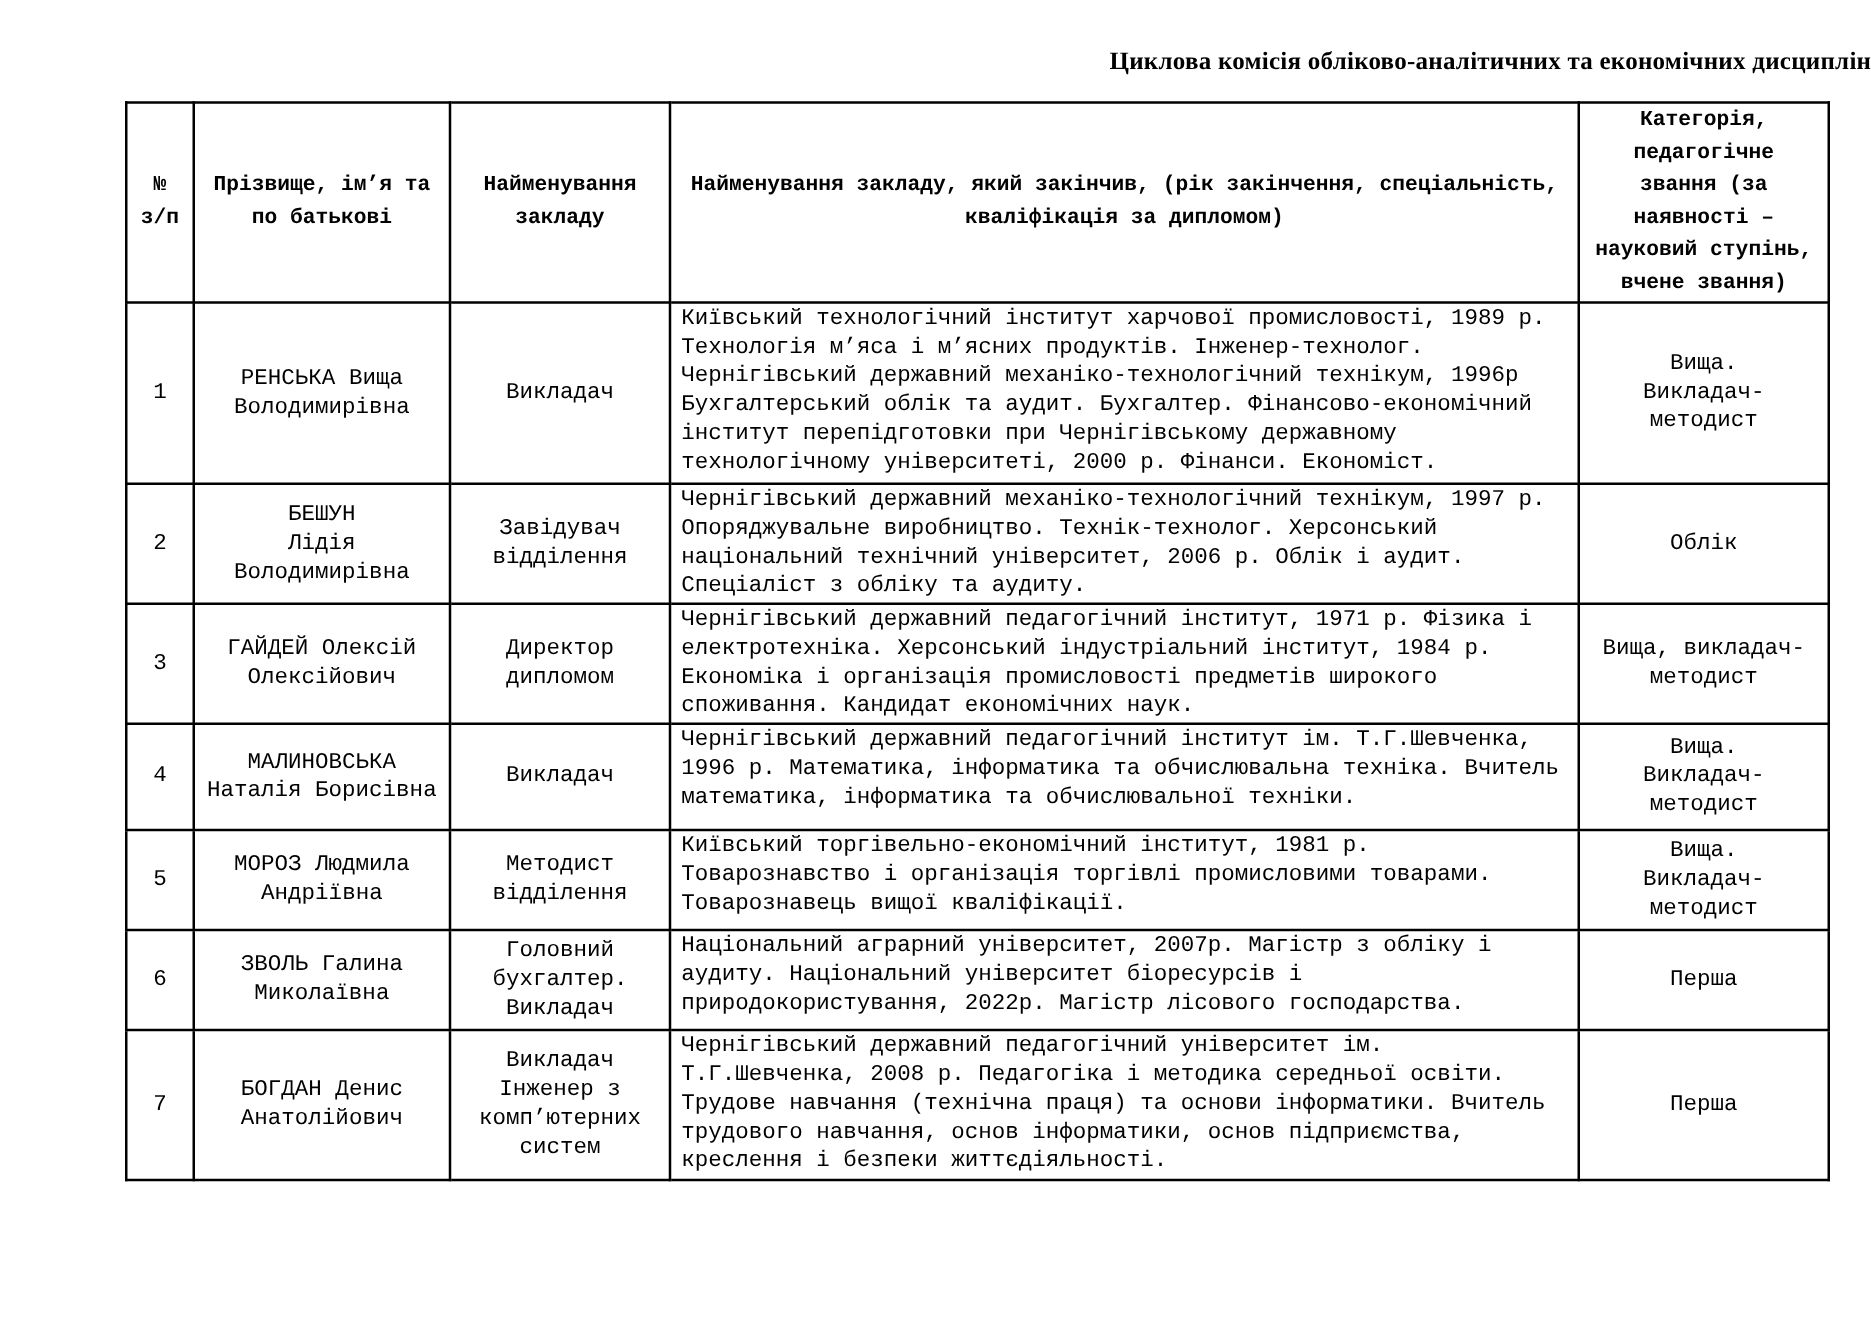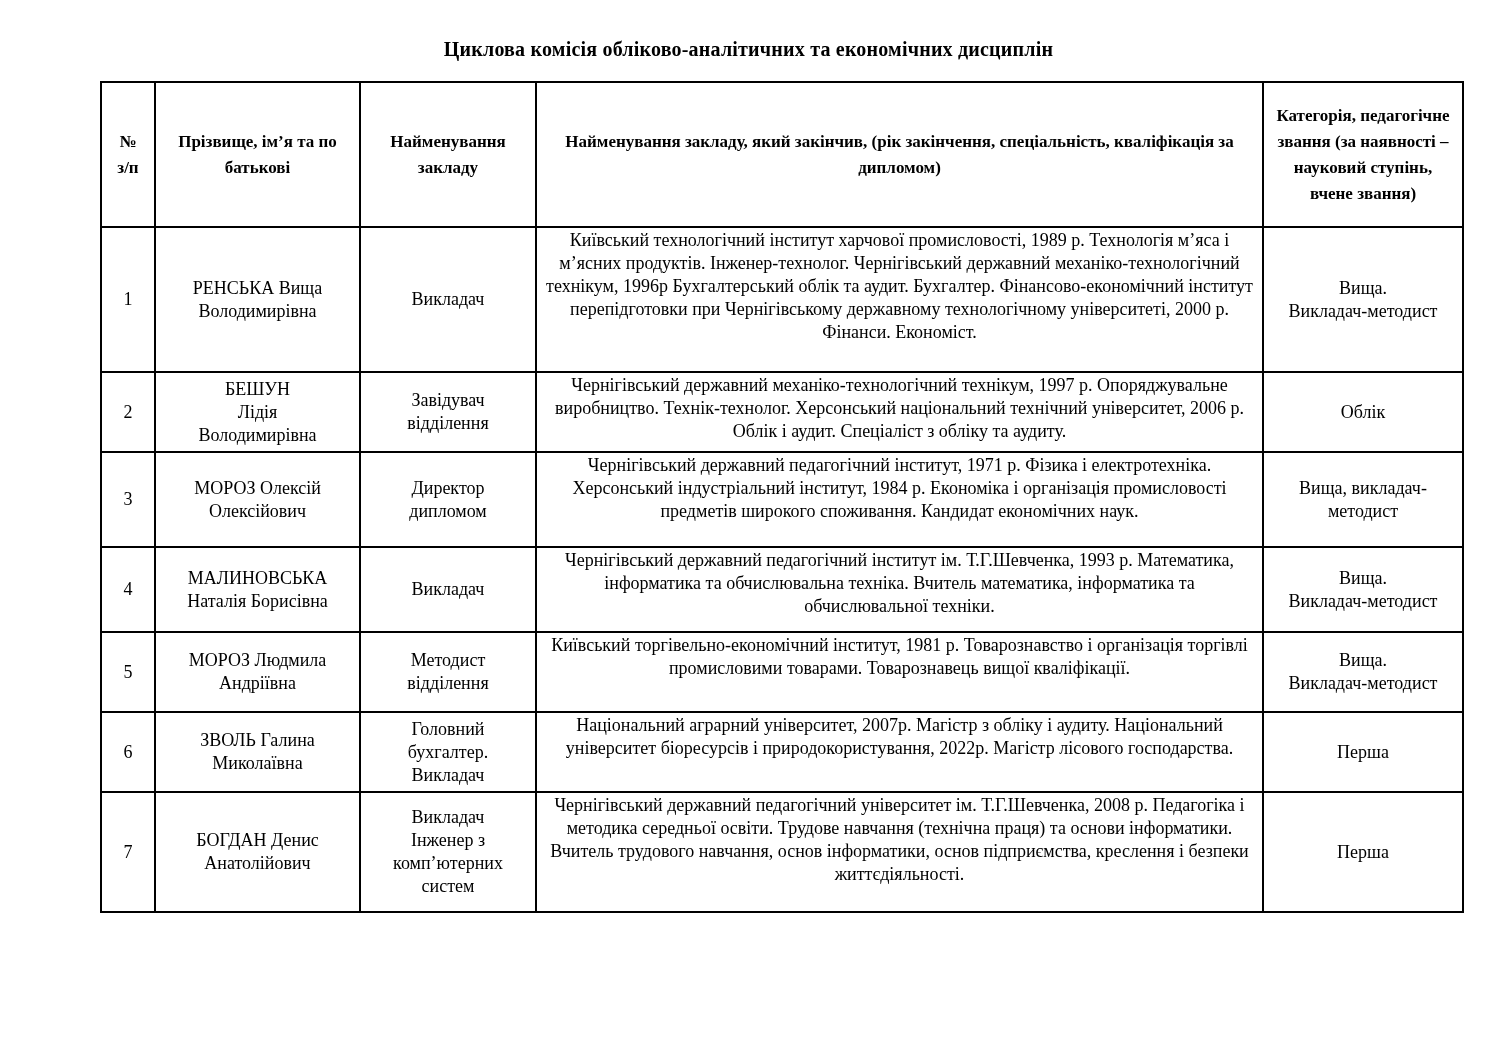--- a/index.html
+++ b/index.html
@@ -14,58 +14,59 @@
     background: #ffffff;
     font-family: "Liberation Serif", "DejaVu Serif", serif;
     color: #000000;
     overflow: hidden;
   }
   .doc-title {
     position: absolute;
     top: 38px;
     left: 0;
     width: 100%;
-    text-align: center;
+    text-align: right;
     font-size: 20px;
     font-weight: bold;
     letter-spacing: 0.2px;
   }
   table.staff {
     position: absolute;
     left: 100px;
     top: 81px;
     width: 1362px;
     border-collapse: collapse;
     table-layout: fixed;
   }
   table.staff td, table.staff th {
     border: 2px solid #000000;
     padding: 1px 8px;
     font-size: 18px;
     line-height: 23px;
     overflow: hidden;
+    font-family: Liberation Mono, monospace;
   }
   table.staff th {
     font-size: 17px;
     font-weight: bold;
     line-height: 26px;
     text-align: center;
     vertical-align: middle;
   }
   td.c-num {
     text-align: center;
     vertical-align: middle;
   }
   td.c-name, td.c-pos, td.c-cat {
     text-align: center;
     vertical-align: middle;
     line-height: 24px;
   }
   td.c-edu {
-    text-align: center;
+    text-align: left;
     vertical-align: top;
   }
   .prewrap { white-space: pre-line; }
   tr.rh-header { height: 145px; }
   tr.rh-1 { height: 145px; }
   tr.rh-2 { height: 80px; }
   tr.rh-3 { height: 95px; }
   tr.rh-4 { height: 85px; }
   tr.rh-5 { height: 80px; }
   tr.rh-6 { height: 80px; }
@@ -110,33 +111,33 @@
         <td class="c-name prewrap">БЕШУН
 Лідія
 Володимирівна</td>
         <td class="c-pos prewrap">Завідувач
 відділення</td>
         <td class="c-edu">Чернігівський державний механіко-технологічний технікум, 1997 р. Опоряджувальне виробництво. Технік-технолог. Херсонський національний технічний університет, 2006 р. Облік і аудит. Спеціаліст з обліку та аудиту.</td>
         <td class="c-cat prewrap">Облік</td>
       </tr>
       <tr class="rh-3">
         <td class="c-num">3</td>
-        <td class="c-name prewrap">МОРОЗ Олексій Олексійович</td>
+        <td class="c-name prewrap">ГАЙДЕЙ Олексій Олексійович</td>
         <td class="c-pos prewrap">Директор
 дипломом</td>
         <td class="c-edu">Чернігівський державний педагогічний інститут, 1971 р. Фізика і електротехніка. Херсонський індустріальний інститут, 1984 р. Економіка і організація промисловості предметів широкого споживання. Кандидат економічних наук.</td>
         <td class="c-cat prewrap">Вища, викладач-
 методист</td>
       </tr>
       <tr class="rh-4">
         <td class="c-num">4</td>
         <td class="c-name prewrap">МАЛИНОВСЬКА
 Наталія Борисівна</td>
         <td class="c-pos prewrap">Викладач</td>
-        <td class="c-edu">Чернігівський державний педагогічний інститут ім. Т.Г.Шевченка, 1993 р. Математика, інформатика та обчислювальна техніка. Вчитель математика, інформатика та обчислювальної техніки.</td>
+        <td class="c-edu">Чернігівський державний педагогічний інститут ім. Т.Г.Шевченка, 1996 р. Математика, інформатика та обчислювальна техніка. Вчитель математика, інформатика та обчислювальної техніки.</td>
         <td class="c-cat prewrap">Вища.
 Викладач-методист</td>
       </tr>
       <tr class="rh-5">
         <td class="c-num">5</td>
         <td class="c-name prewrap">МОРОЗ Людмила
 Андріївна</td>
         <td class="c-pos prewrap">Методист
 відділення</td>
         <td class="c-edu">Київський торгівельно-економічний інститут, 1981 р. Товарознавство і організація торгівлі промисловими товарами. Товарознавець вищої кваліфікації.</td>

